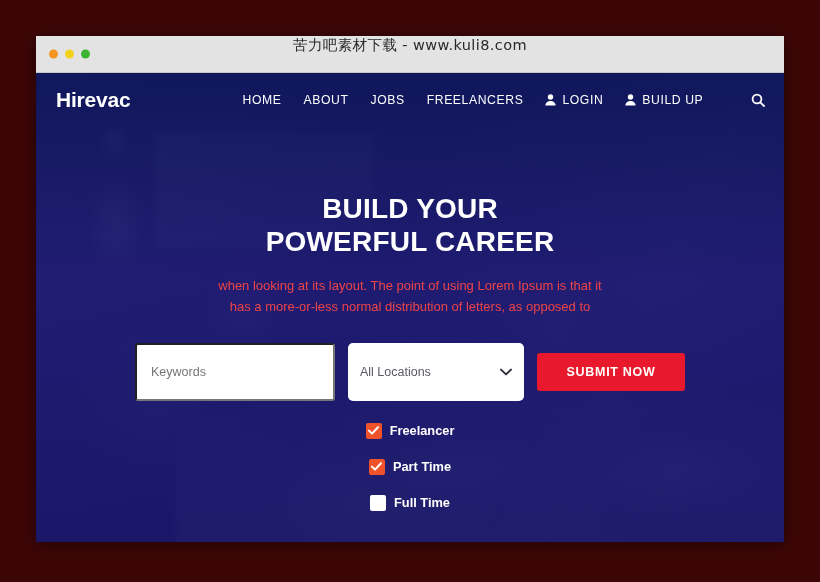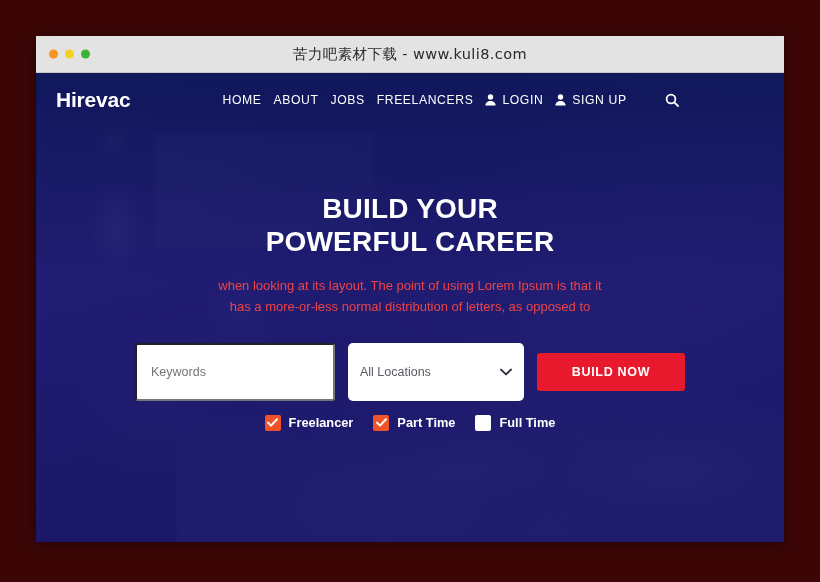--- a/index.html
+++ b/index.html
@@ -25,21 +25,21 @@
     box-shadow: 0 2px 14px rgba(0,0,0,.45);
     overflow: hidden;
   }
 
   .titlebar {
     height: 36px;
     background: #e3e3e3;
     border-bottom: 1px solid #c8c8c8;
     position: relative;
     display: flex;
-    align-items: center;
+    align-items: flex-start;
   }
   .dots {
     position: absolute;
     left: 13px;
     top: 50%;
     transform: translateY(-50%);
     display: flex;
     gap: 7px;
   }
   .dot { width: 9px; height: 9px; border-radius: 50%; }
@@ -129,21 +129,22 @@
     font-size: 21px;
     font-weight: bold;
     letter-spacing: -.2px;
     margin-right: 92px;
     padding-left: 6px;
     text-align: right;
   }
   .nav-links {
     display: flex;
     align-items: center;
-    gap: 12px;
+    gap: 22px;
+    margin-left: 20px;
   }
   .nav-link {
     color: #fff;
     font-size: 12.2px;
     letter-spacing: .6px;
     text-decoration: none;
     font-weight: 500;
     white-space: nowrap;
     display: flex;
     align-items: center;
@@ -211,25 +212,26 @@
     color: #fff;
     font-size: 12.5px;
     font-weight: bold;
     letter-spacing: .7px;
     font-family: "Liberation Sans", sans-serif;
     cursor: pointer;
   }
 
   
   .check-row {
-    margin-top: 14px;
+    margin-top: 22px;
     display: flex;
     align-items: center;
     justify-content: center;
     gap: 20px;
+    flex-direction: column;
   }
   .check-item { display: flex; align-items: center; gap: 8px; }
   .box {
     width: 16px; height: 16px;
     border-radius: 2px;
     background: #fff;
     display: flex;
     align-items: center;
     justify-content: center;
   }
@@ -288,21 +290,21 @@
             </span>
             <span>LOGIN</span>
           </a>
           <a class="nav-link" href="#">
             <span>
               <svg width="11" height="12" viewBox="0 0 11 12" fill="#fff">
                 <circle cx="5.5" cy="3" r="2.7"></circle>
                 <path d="M0.4 11.6c0-2.8 2.3-4.6 5.1-4.6s5.1 1.8 5.1 4.6z"></path>
               </svg>
             </span>
-            <span>SIGN UP</span>
+            <span>BUILD UP</span>
           </a>
           <span class="nav-search">
             <svg width="14" height="14" viewBox="0 0 14 14" fill="none" stroke="#fff" stroke-width="1.8">
               <circle cx="6" cy="6" r="4.4"></circle>
               <line x1="9.3" y1="9.3" x2="13" y2="13" stroke-linecap="round"></line>
             </svg>
           </span>
         </div>
       </div>
 
@@ -322,21 +324,21 @@
         <div class="field field-select">
           <span>All Locations</span>
           <span class="caret">
             <svg width="12" height="8" viewBox="0 0 12 8" fill="none" stroke="#2f2f3c" stroke-width="2">
               <polyline points="1,1.6 6,6.4 11,1.6" stroke-linecap="round" stroke-linejoin="round"></polyline>
             </svg>
           </span>
         </div>
 
 
-        <button class="submit-btn">BUILD NOW</button>
+        <button class="submit-btn">SUBMIT NOW</button>
       </div>
 
       <div class="check-row">
         <label class="check-item">
           <span class="box checked">
             <svg width="11" height="9" viewBox="0 0 11 9" fill="none" stroke="#fff" stroke-width="2">
               <polyline points="1,4.6 4,7.6 10,1.3" stroke-linecap="round" stroke-linejoin="round"></polyline>
             </svg>
           </span>
           <span class="check-label">Freelancer</span>

